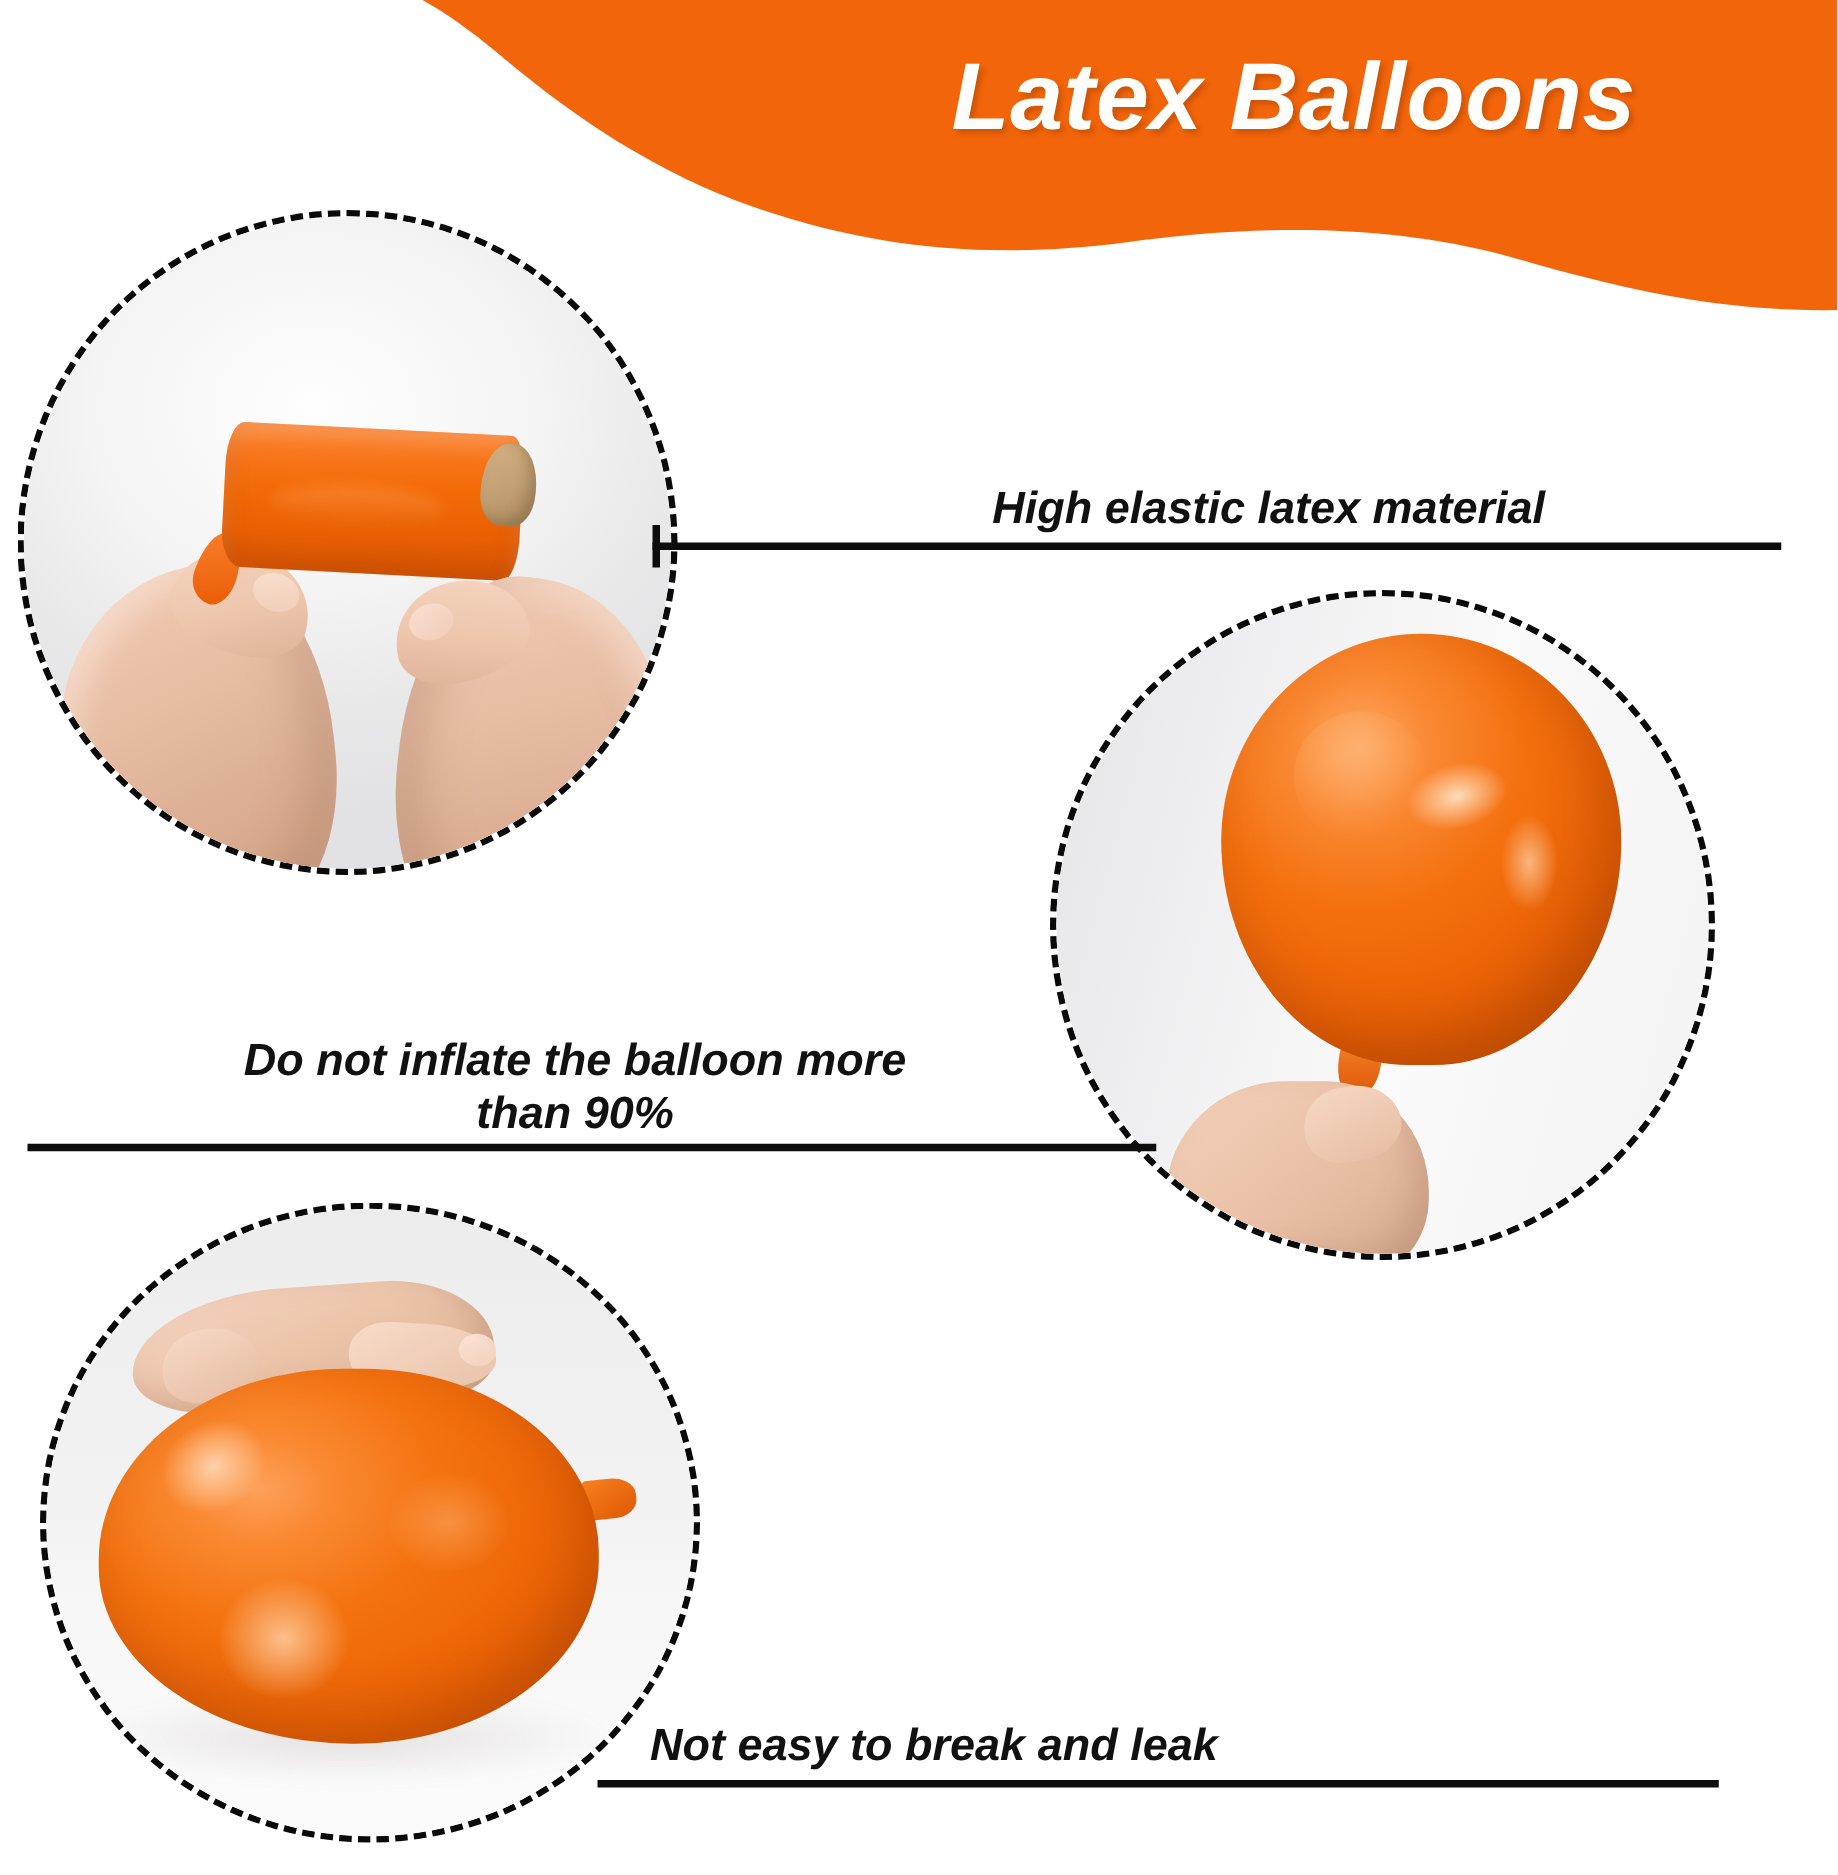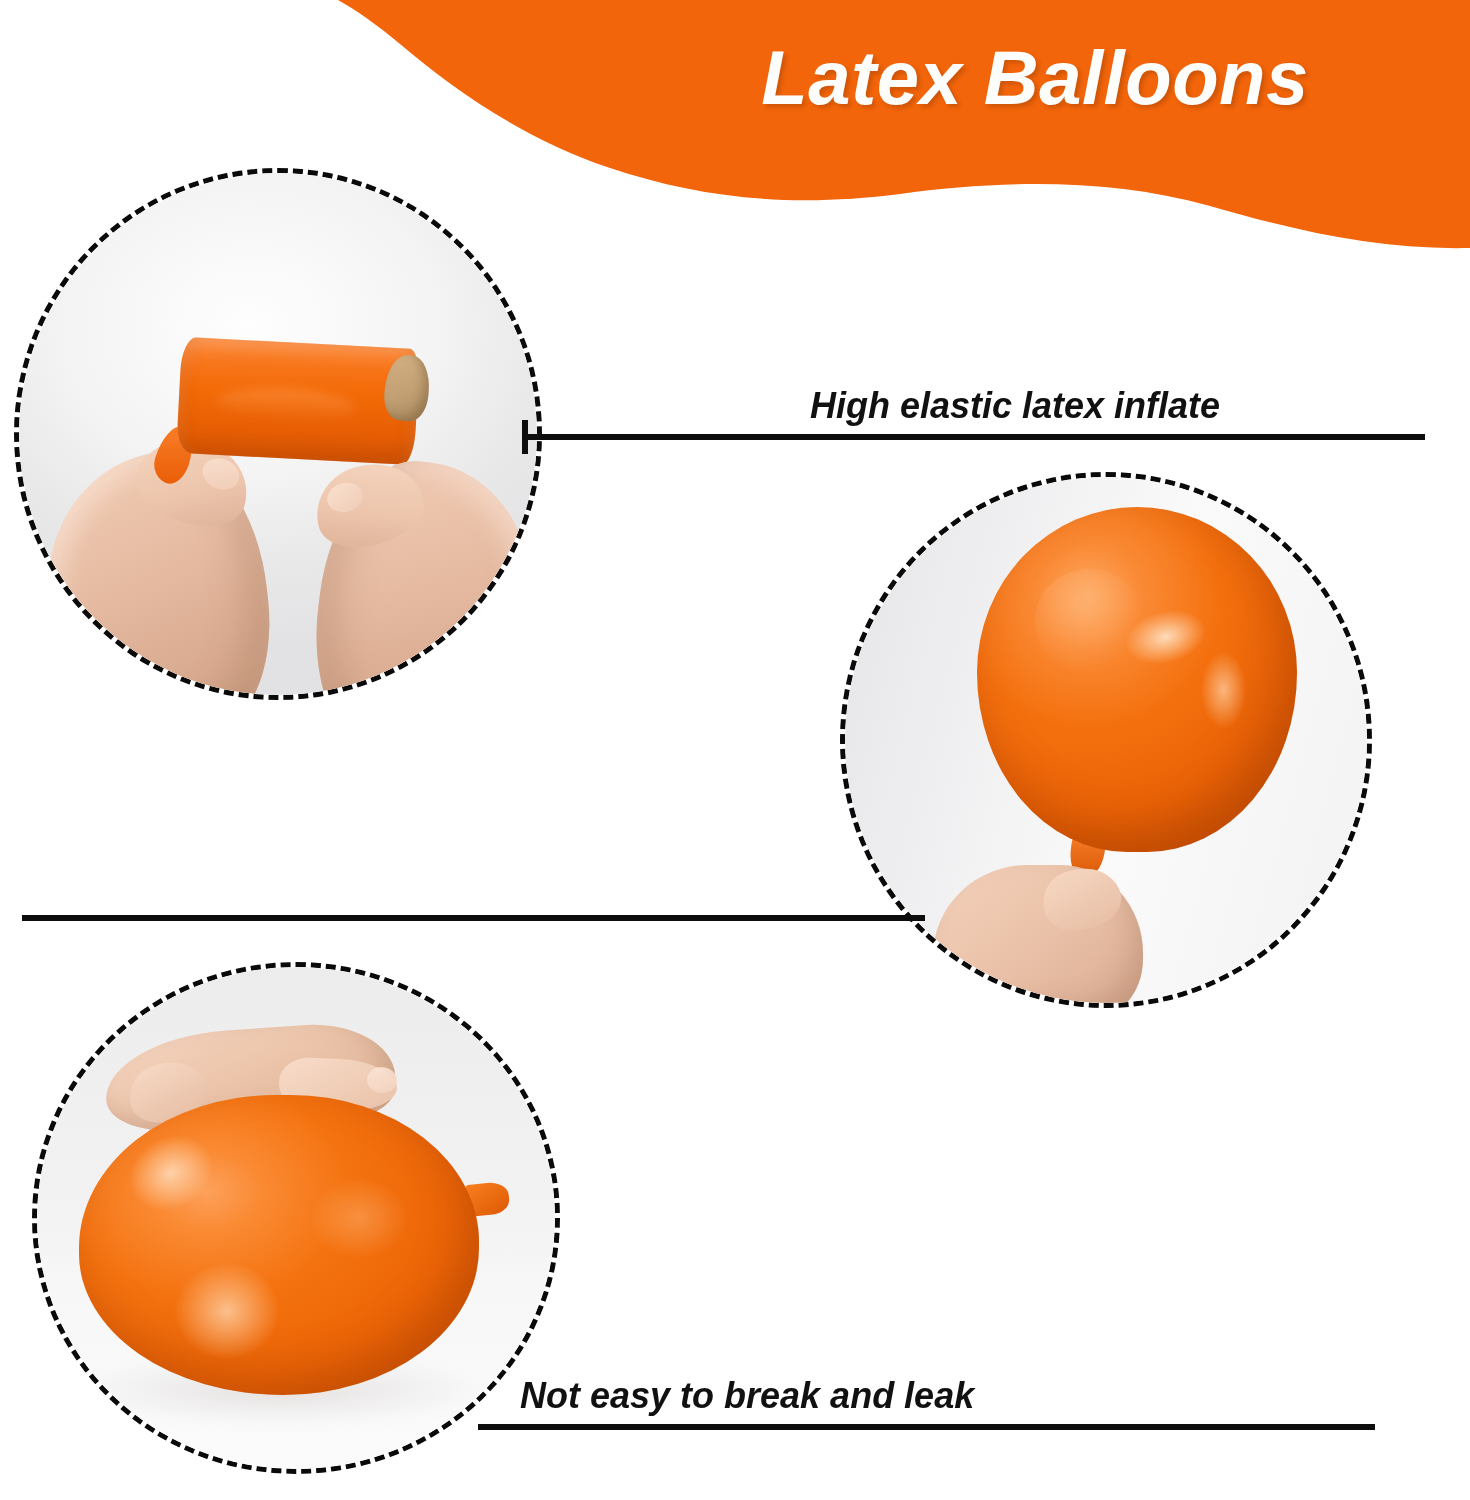--- a/index.html
+++ b/index.html
@@ -373,38 +373,40 @@
 
       <div class="hand hand-right"></div>
       <div class="hand thumb-right"></div>
       <div class="nail-right"></div>
       <div class="finger-cap"></div>
     </div>
   </div>
 
   <div class="tick" id="tick-1"></div>
   <div class="rule" id="rule-1"></div>
-  <div class="caption" id="caption-1">High elastic latex inflate</div>
+  <div class="caption" id="caption-1">High elastic latex material</div>
 
   <div class="circle" id="circle-inflated">
     <div class="circle-inner">
       <div class="photo-bg grey-left"></div>
 
       <div class="balloon-neck"></div>
       <div class="round-balloon">
         <div class="gloss-c"></div>
         <div class="gloss-a"></div>
         <div class="gloss-b"></div>
       </div>
       <div class="hand-hold"></div>
       <div class="finger-hold"></div>
     </div>
   </div>
 
   <div class="rule" id="rule-2"></div>
+  <div class="caption" id="caption-2">Do not inflate the balloon more
+than 90%</div>
 
   <div class="circle" id="circle-press">
     <div class="circle-inner">
       <div class="photo-bg table"></div>
 
       <div class="table-shadow"></div>
       <div class="press-hand"></div>
       <div class="press-thumb"></div>
       <div class="press-finger"></div>
       <div class="press-nail"></div>

